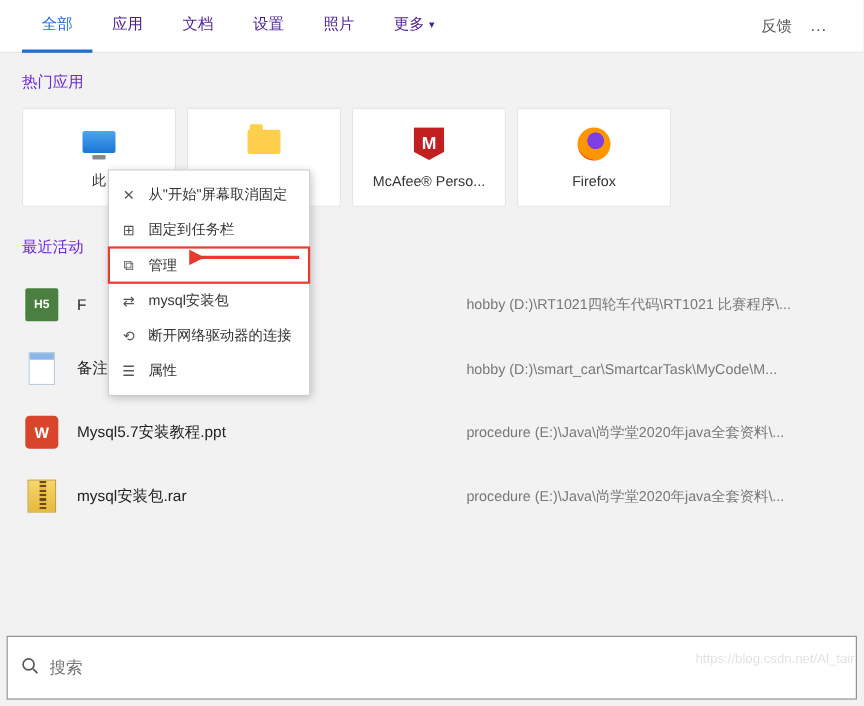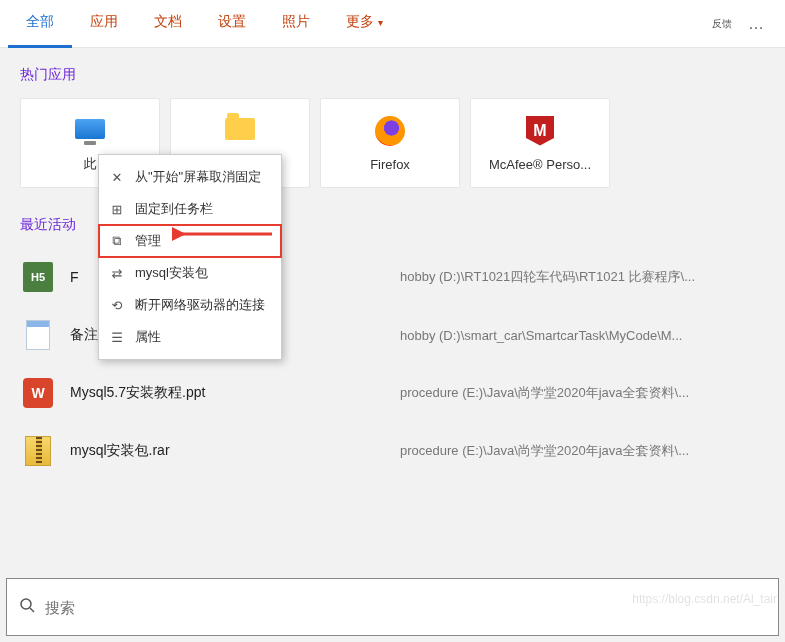--- a/index.html
+++ b/index.html
@@ -1,38 +1,38 @@
 <!DOCTYPE html>
 <html><head>
 <meta charset="utf-8">
 <style>
 * { margin: 0; padding: 0; box-sizing: border-box; font-family: "Microsoft YaHei", "Segoe UI", sans-serif; }
 body { width: 785px; height: 642px; background: #f2f2f2; position: relative; overflow: hidden; }
 
-.top-tabs { display: flex; align-items: center; background: #fff; height: 48px; padding: 0 8px; border-bottom: 1px solid #e5e5e5; }
-.tab { padding: 0 18px; height: 48px; display: flex; align-items: center; font-size: 14px; color: #c2410c; cursor: pointer; border-bottom: 3px solid transparent; }
+.top-tabs { display: flex; align-items: center; background: #fff; height: 48px; padding: 0 20px; border-bottom: 1px solid #e5e5e5; }
+.tab { padding: 0 18px; height: 48px; display: flex; align-items: center; font-size: 14px; color: #4c1d95; cursor: pointer; border-bottom: 3px solid transparent; }
 .tab.active { color: #1f6fd0; border-bottom-color: #1f6fd0; }
 .tab-more .chev { font-size: 10px; margin-left: 4px; }
 .top-right { margin-left: auto; display: flex; align-items: center; gap: 16px; padding-right: 12px; }
-.feedback { font-size: 10px; color: #5a5a5a; cursor: pointer; }
+.feedback { font-size: 14px; color: #5a5a5a; cursor: pointer; }
 .dots { font-size: 16px; color: #5a5a5a; cursor: pointer; letter-spacing: 1px; }
 
 .content { padding: 18px 20px 0 20px; }
 .section-title { font-size: 14px; color: #6d28d9; margin-bottom: 14px; }
 
 .app-row { display: flex; gap: 10px; margin-bottom: 28px; }
 .app-card { width: 140px; height: 90px; background: #fff; border: 1px solid #e6e6e6; border-radius: 2px; display: flex; flex-direction: column; align-items: center; justify-content: center; gap: 10px; cursor: pointer; }
 .app-card .icon { width: 32px; height: 32px; display: flex; align-items: center; justify-content: center; }
 .app-card .label { font-size: 13px; color: #333; white-space: nowrap; overflow: hidden; text-overflow: ellipsis; max-width: 120px; }
 
 .recent-list { display: flex; flex-direction: column; }
 .recent-row { display: flex; align-items: center; height: 58px; cursor: pointer; }
 .recent-row .ficon { width: 36px; height: 36px; margin-right: 14px; display: flex; align-items: center; justify-content: center; flex-shrink: 0; }
 .recent-row .fname { font-size: 14px; color: #222; width: 330px; }
-.recent-row .fpath { font-size: 13px; color: #777; flex: 1; white-space: nowrap; overflow: hidden; text-overflow: ellipsis; }
+.recent-row .fpath { font-size: 13px; color: #777; flex: 1; white-space: nowrap; overflow: hidden; text-overflow: ellipsis; margin-left: 24px; }
 
 .search-bar { position: absolute; left: 6px; right: 6px; bottom: 6px; height: 58px; background: #fff; border: 1px solid #888; display: flex; align-items: center; padding: 0 12px; }
 .search-bar .sicon { margin-right: 10px; color: #555; }
 .search-bar input { border: none; outline: none; font-size: 15px; flex: 1; background: transparent; }
 
 .ctx-menu { position: absolute; left: 98px; top: 154px; width: 184px; background: #fff; border: 1px solid #ccc; box-shadow: 2px 2px 8px rgba(0,0,0,0.25); padding: 6px 0; z-index: 50; }
 .ctx-item { display: flex; align-items: center; height: 32px; padding: 0 10px; font-size: 13px; color: #333; cursor: pointer; gap: 10px; }
 .ctx-item.highlight { outline: 2px solid #e63b2e; outline-offset: -1px; }
 .ctx-item .ci { width: 16px; height: 16px; display: flex; align-items: center; justify-content: center; color: #555; flex-shrink: 0; }
 
@@ -87,29 +87,29 @@
       <div class="label">此</div>
     </div>
     <div class="app-card">
       <div class="icon">
           <div class="ic-folder"></div>
         </div>
       <div class="label">理器</div>
     </div>
     <div class="app-card">
       <div class="icon">
+          <div class="ic-mcafee"></div>
+        </div>
+      <div class="label">McAfee® Perso...</div>
+    </div>
+    <div class="app-card">
+      <div class="icon">
           <div class="ic-firefox"></div>
         </div>
       <div class="label">Firefox</div>
-    </div>
-    <div class="app-card">
-      <div class="icon">
-          <div class="ic-mcafee"></div>
-        </div>
-      <div class="label">McAfee® Perso...</div>
     </div>
   </div>
 
   <div class="section-title">最近活动</div>
 
   <div class="recent-list">
     <div class="recent-row">
       <div class="ficon">
           <div class="ic-h5">H5</div>
         </div>

